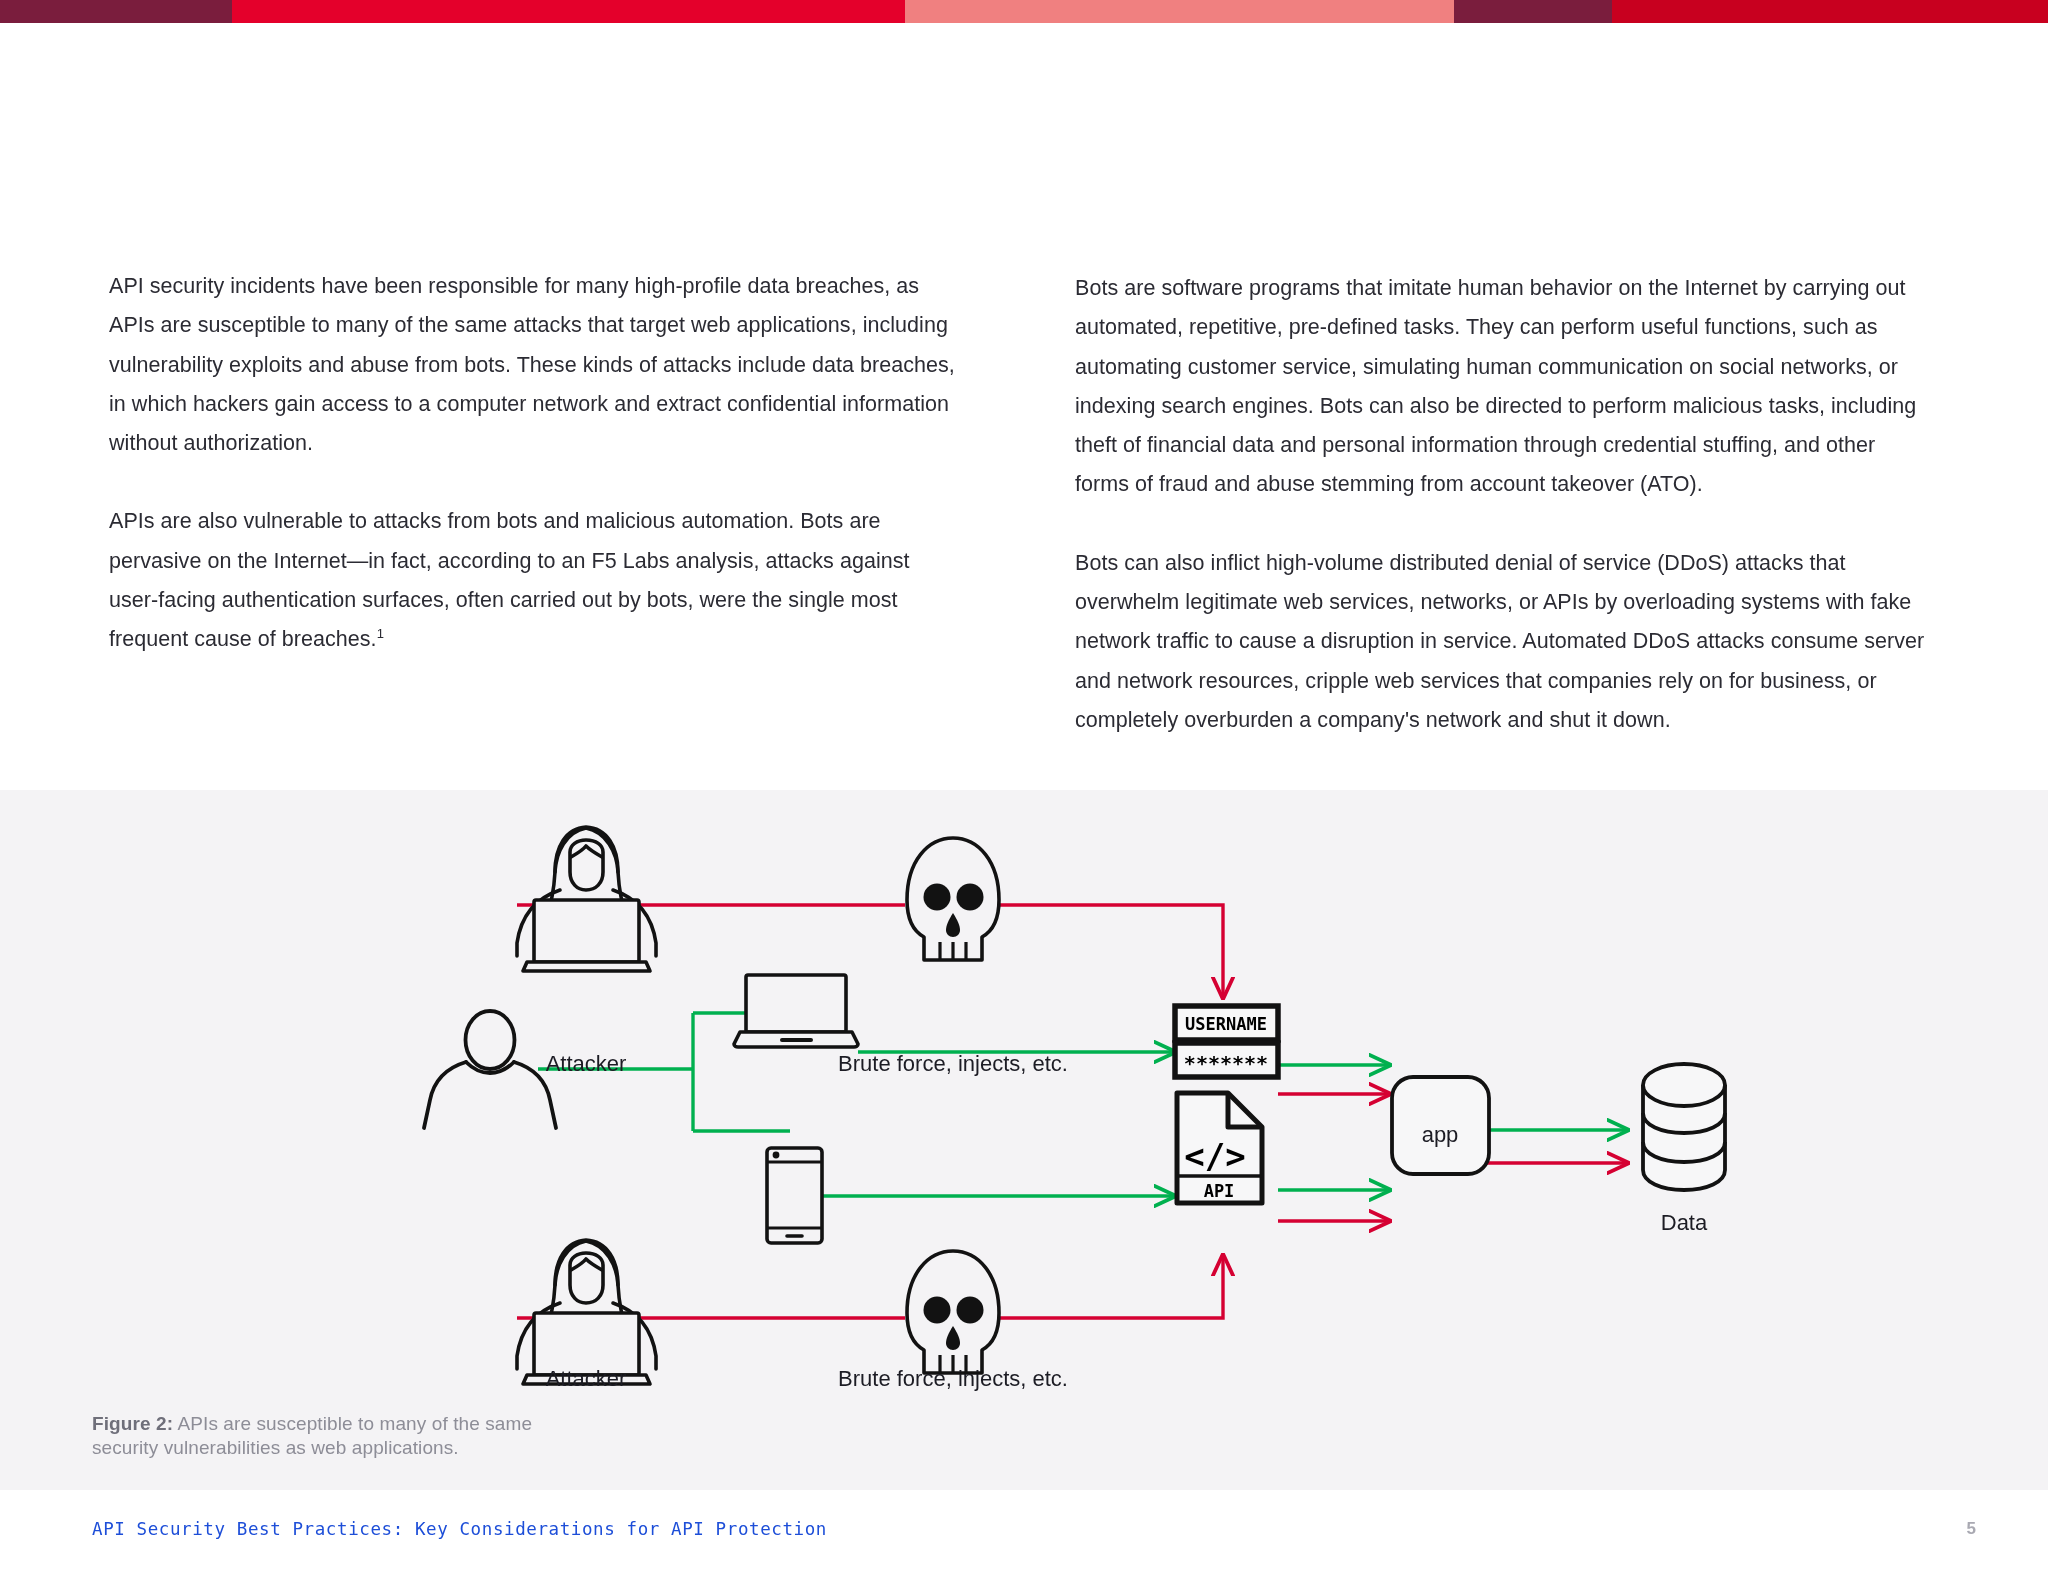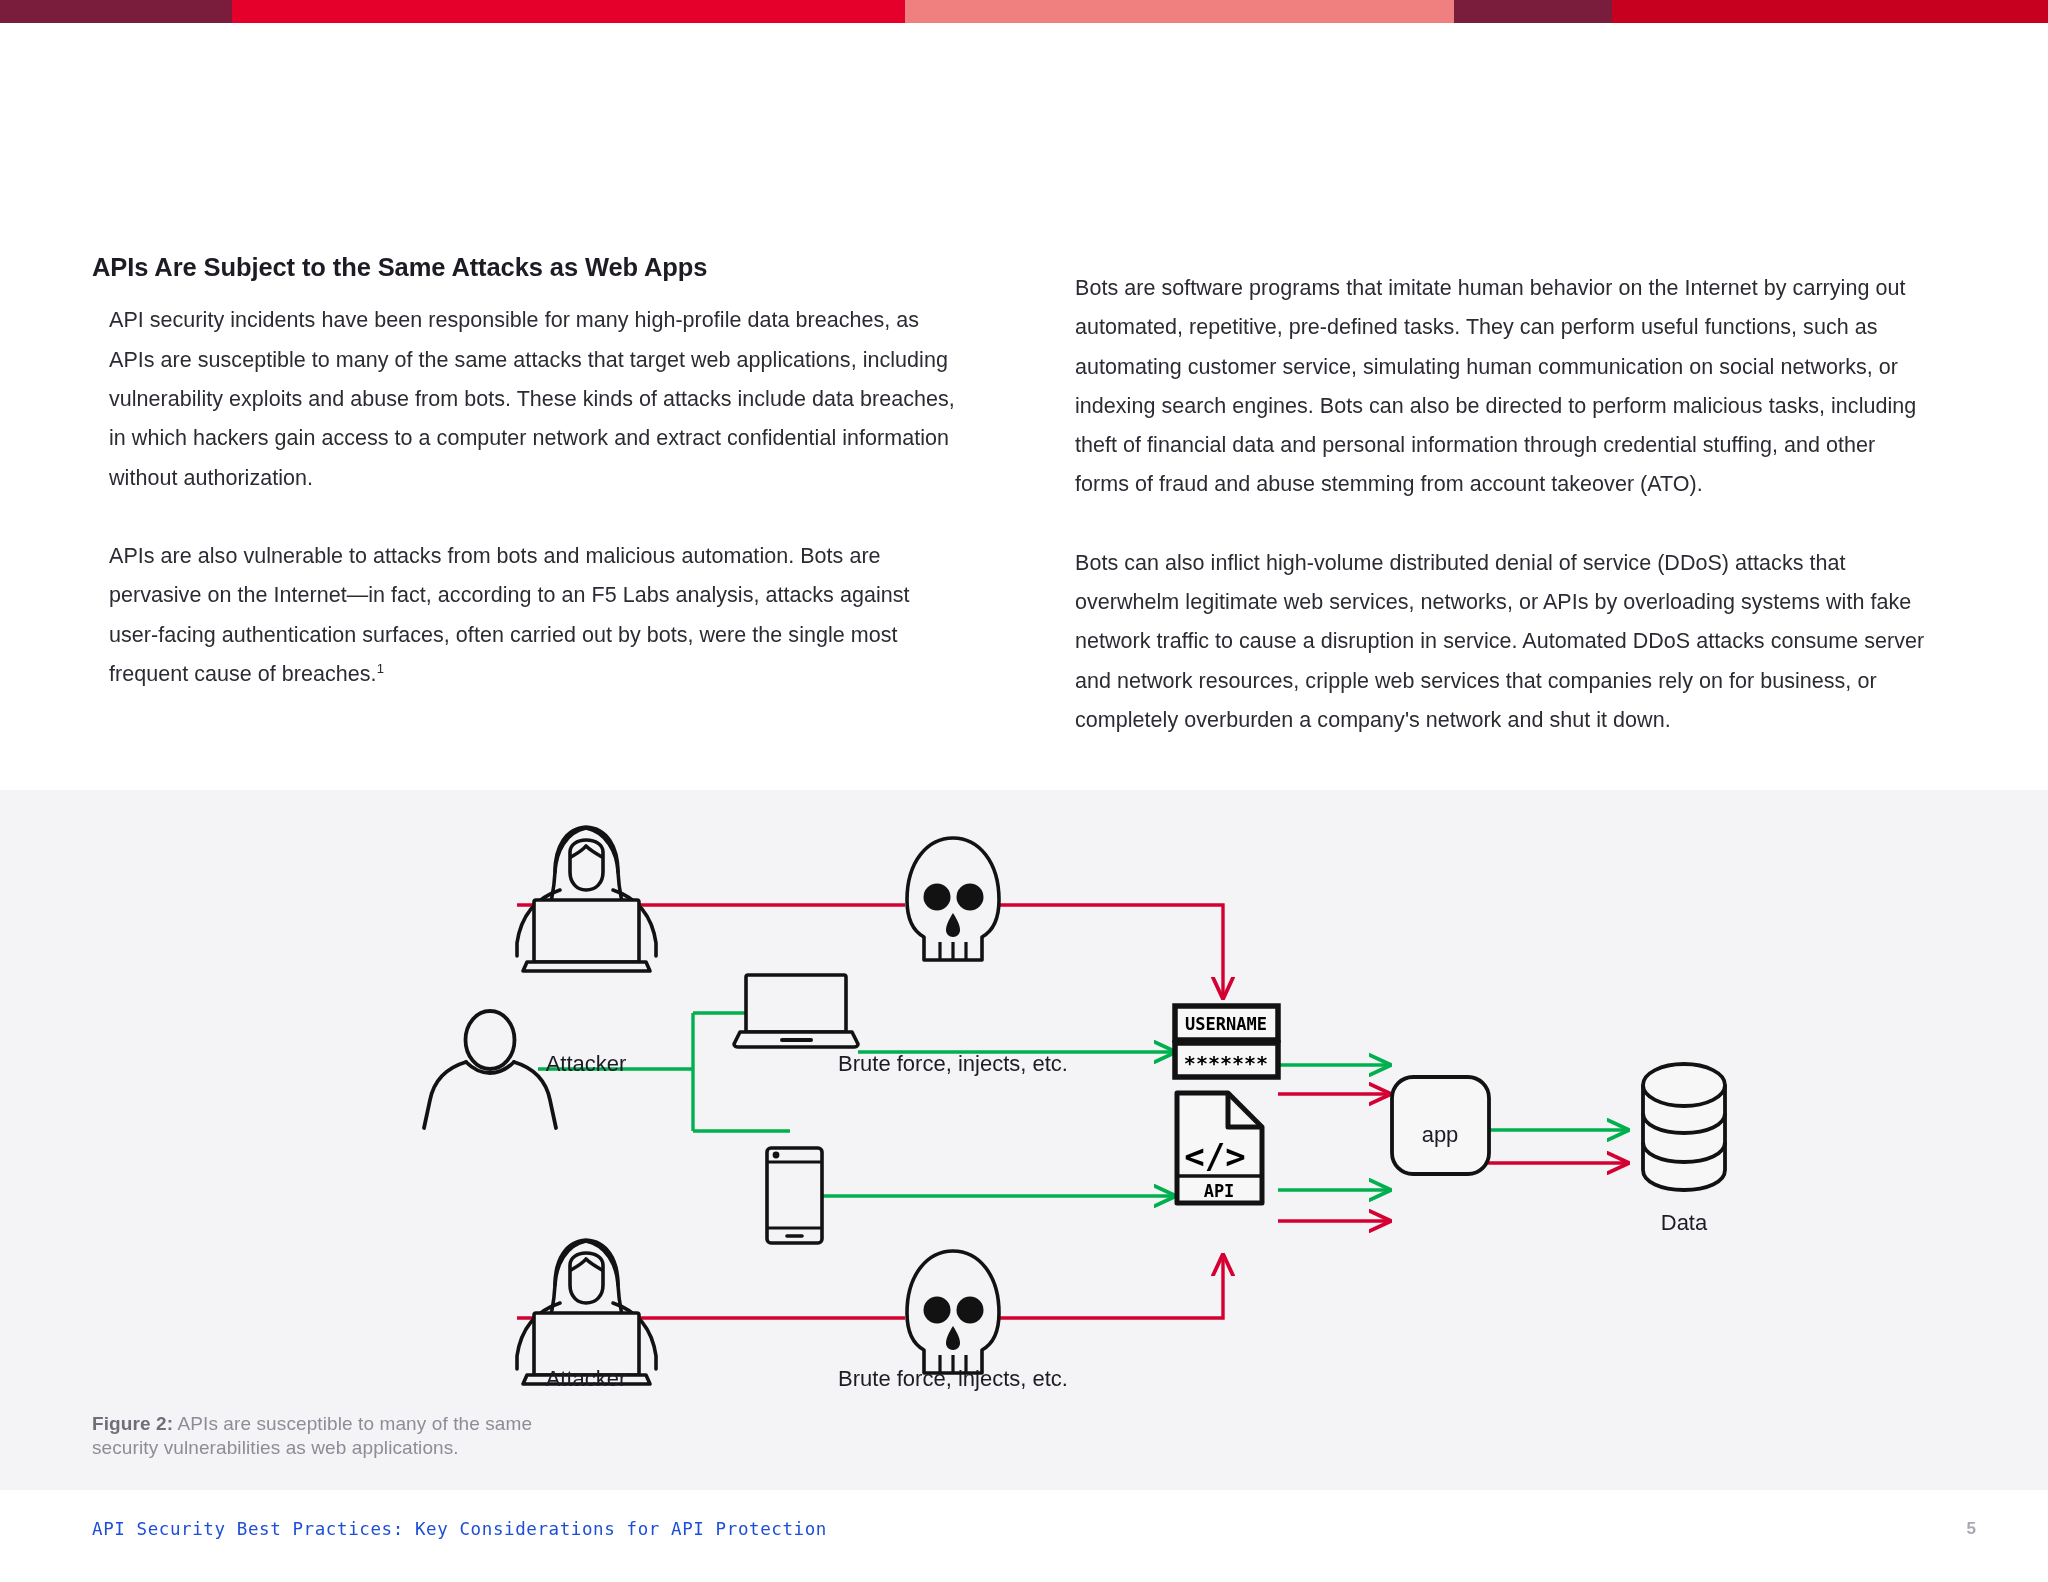--- a/index.html
+++ b/index.html
@@ -126,21 +126,20 @@
   <div class="seg" style="background:#7a1d3d;width:232px;"></div>
   <div class="seg" style="background:#e4002b;width:673px;"></div>
   <div class="seg" style="background:#f08080;width:549px;"></div>
   <div class="seg" style="background:#7a1d3d;width:158px;"></div>
   <div class="seg" style="background:#c8001f;width:436px;"></div>
 </div>
 
 <div id="content">
 
   <div class="col" id="col-left">
-    <h2 class="section-heading">APIs Are Subject to the Same Attacks as Web Apps</h2>
     <p class="body-text">API security incidents have been responsible for many high-profile data breaches, as APIs are susceptible to many of the same attacks that target web applications, including vulnerability exploits and abuse from bots. These kinds of attacks include data breaches, in which hackers gain access to a computer network and extract confidential information without authorization.</p>
     <p class="body-text"><span>APIs are also vulnerable to attacks from bots and malicious automation. Bots are pervasive on the Internet—in fact, according to an F5 Labs analysis, attacks against user-facing authentication surfaces, often carried out by bots, were the single most frequent cause of breaches.</span><sup class="footnote-ref">1</sup></p>
   </div>
 
   <div class="col" id="col-right">
     <p class="body-text">Bots are software programs that imitate human behavior on the Internet by carrying out automated, repetitive, pre-defined tasks. They can perform useful functions, such as automating customer service, simulating human communication on social networks, or indexing search engines. Bots can also be directed to perform malicious tasks, including theft of financial data and personal information through credential stuffing, and other forms of fraud and abuse stemming from account takeover (ATO).</p>
     <p class="body-text">Bots can also inflict high-volume distributed denial of service (DDoS) attacks that overwhelm legitimate web services, networks, or APIs by overloading systems with fake network traffic to cause a disruption in service. Automated DDoS attacks consume server and network resources, cripple web services that companies rely on for business, or completely overburden a company's network and shut it down.</p>
   </div>
 
 </div>

